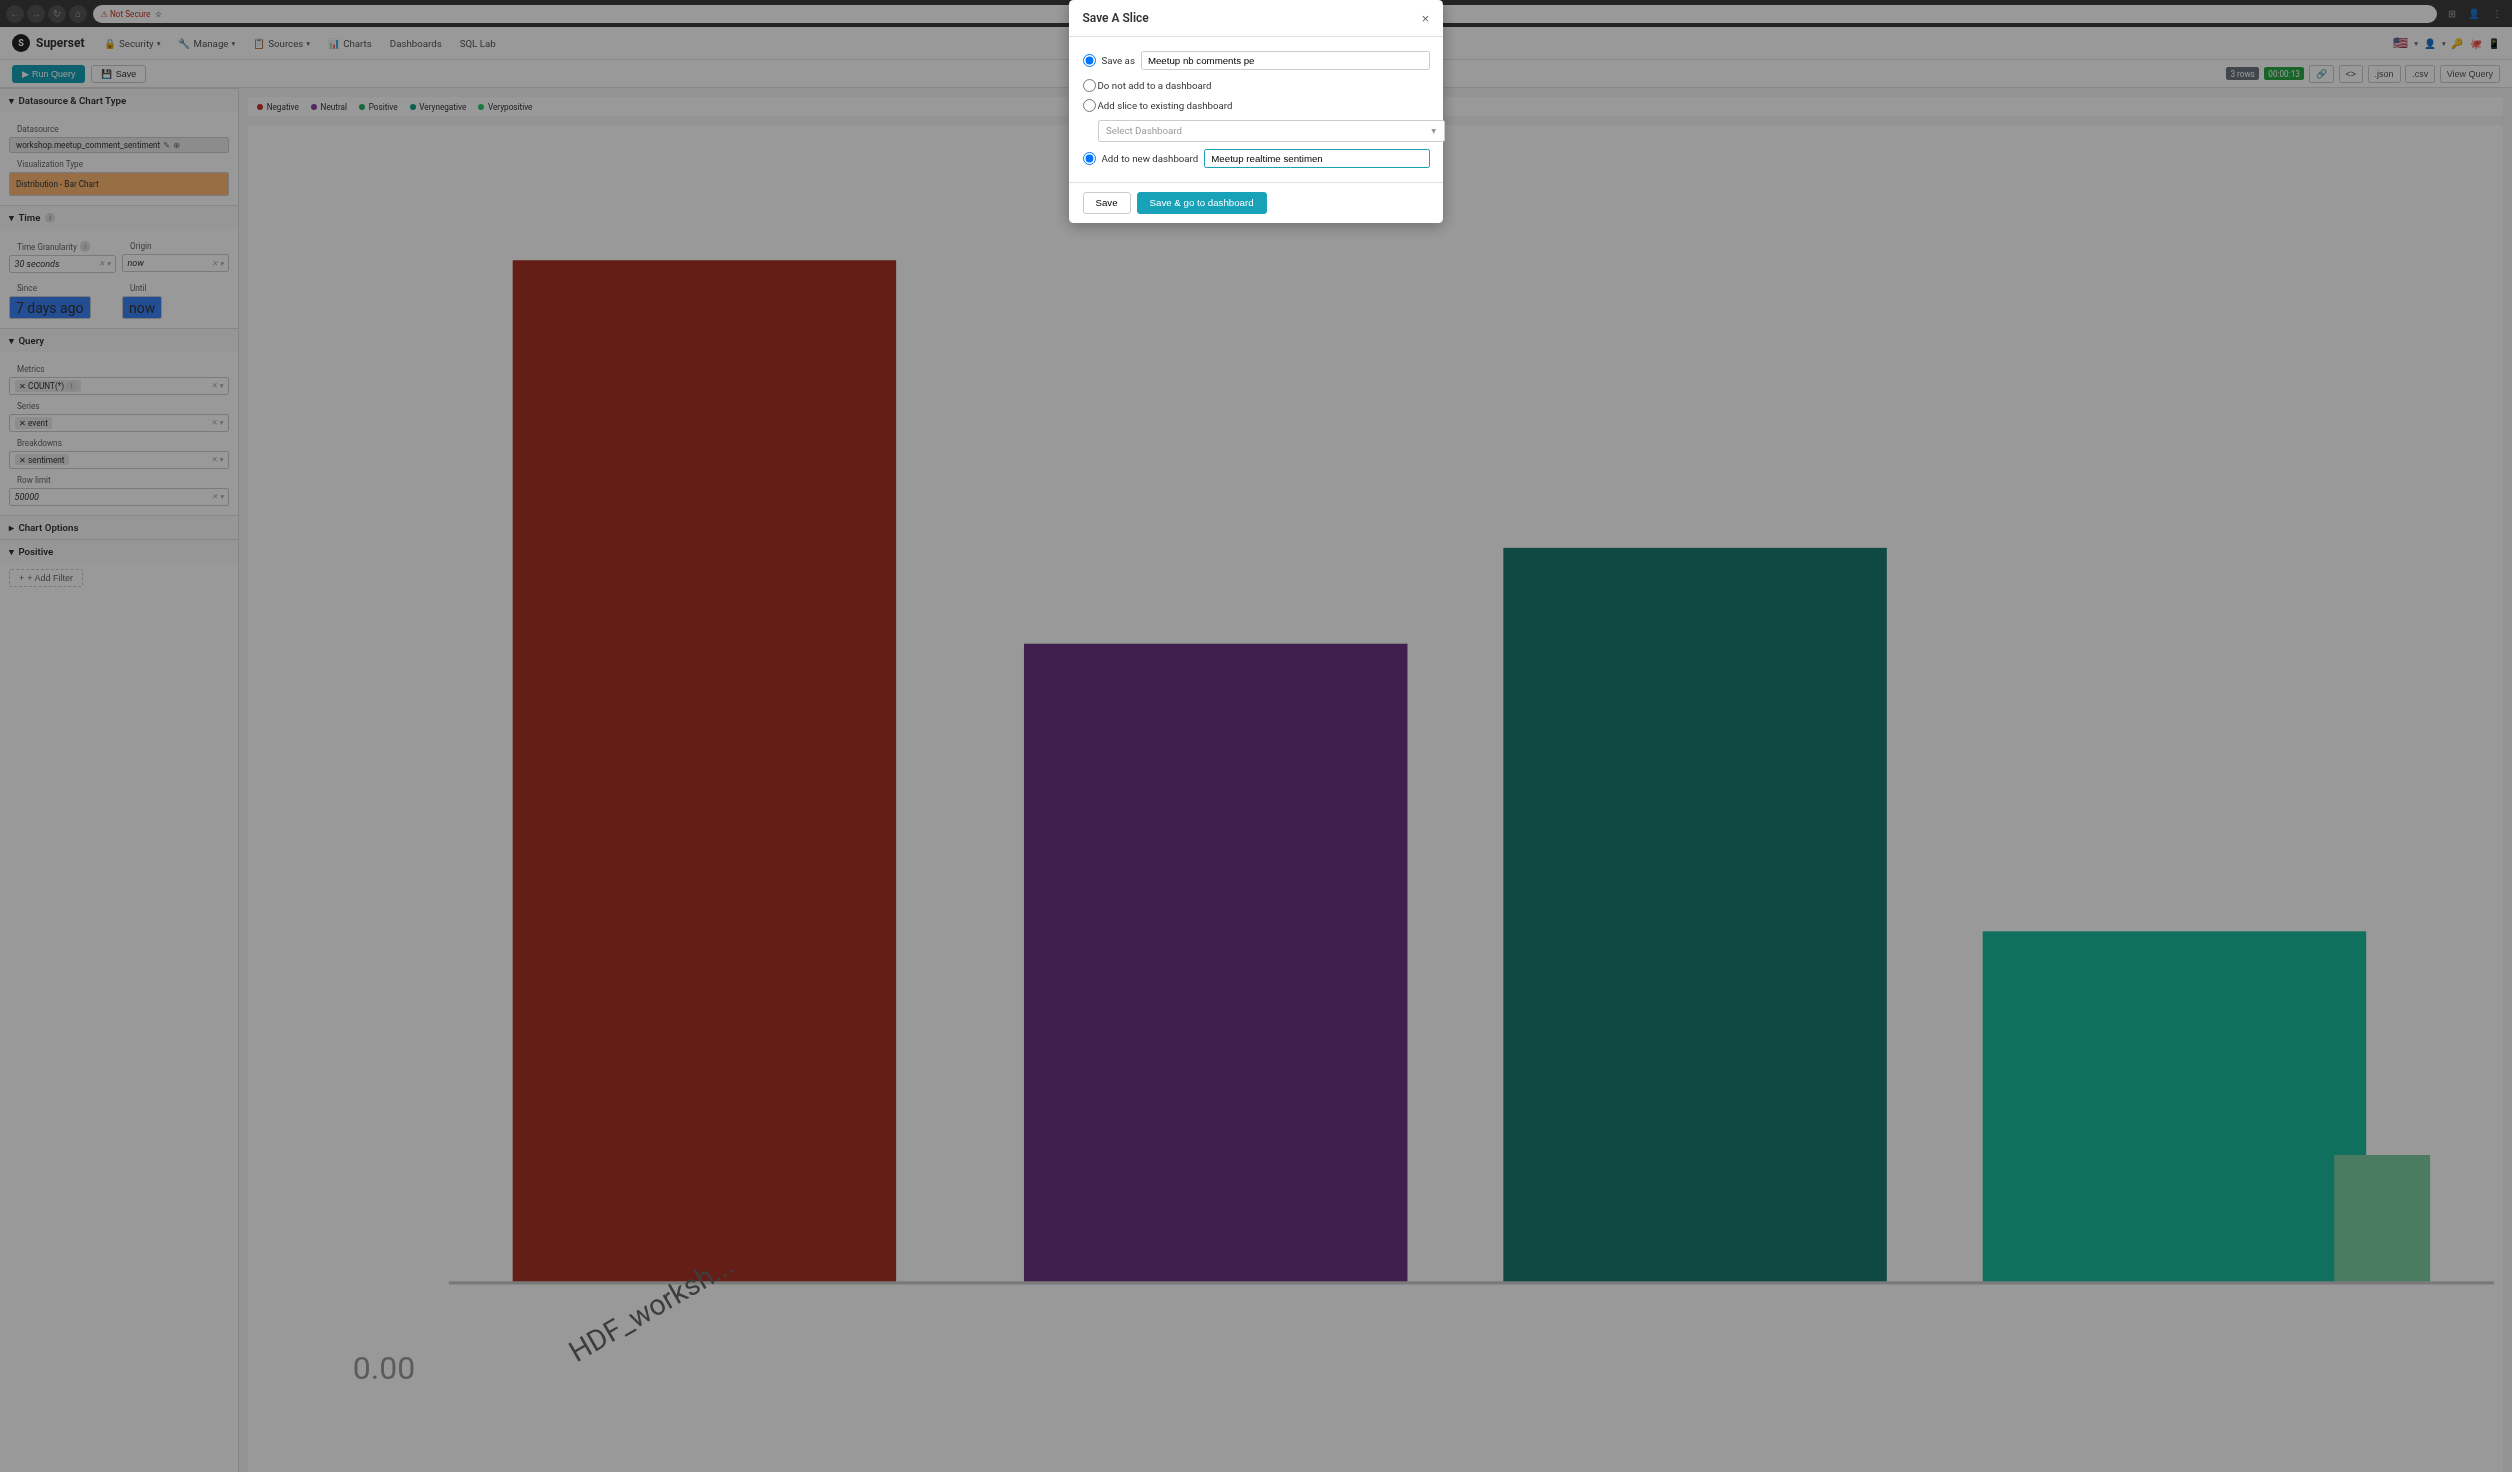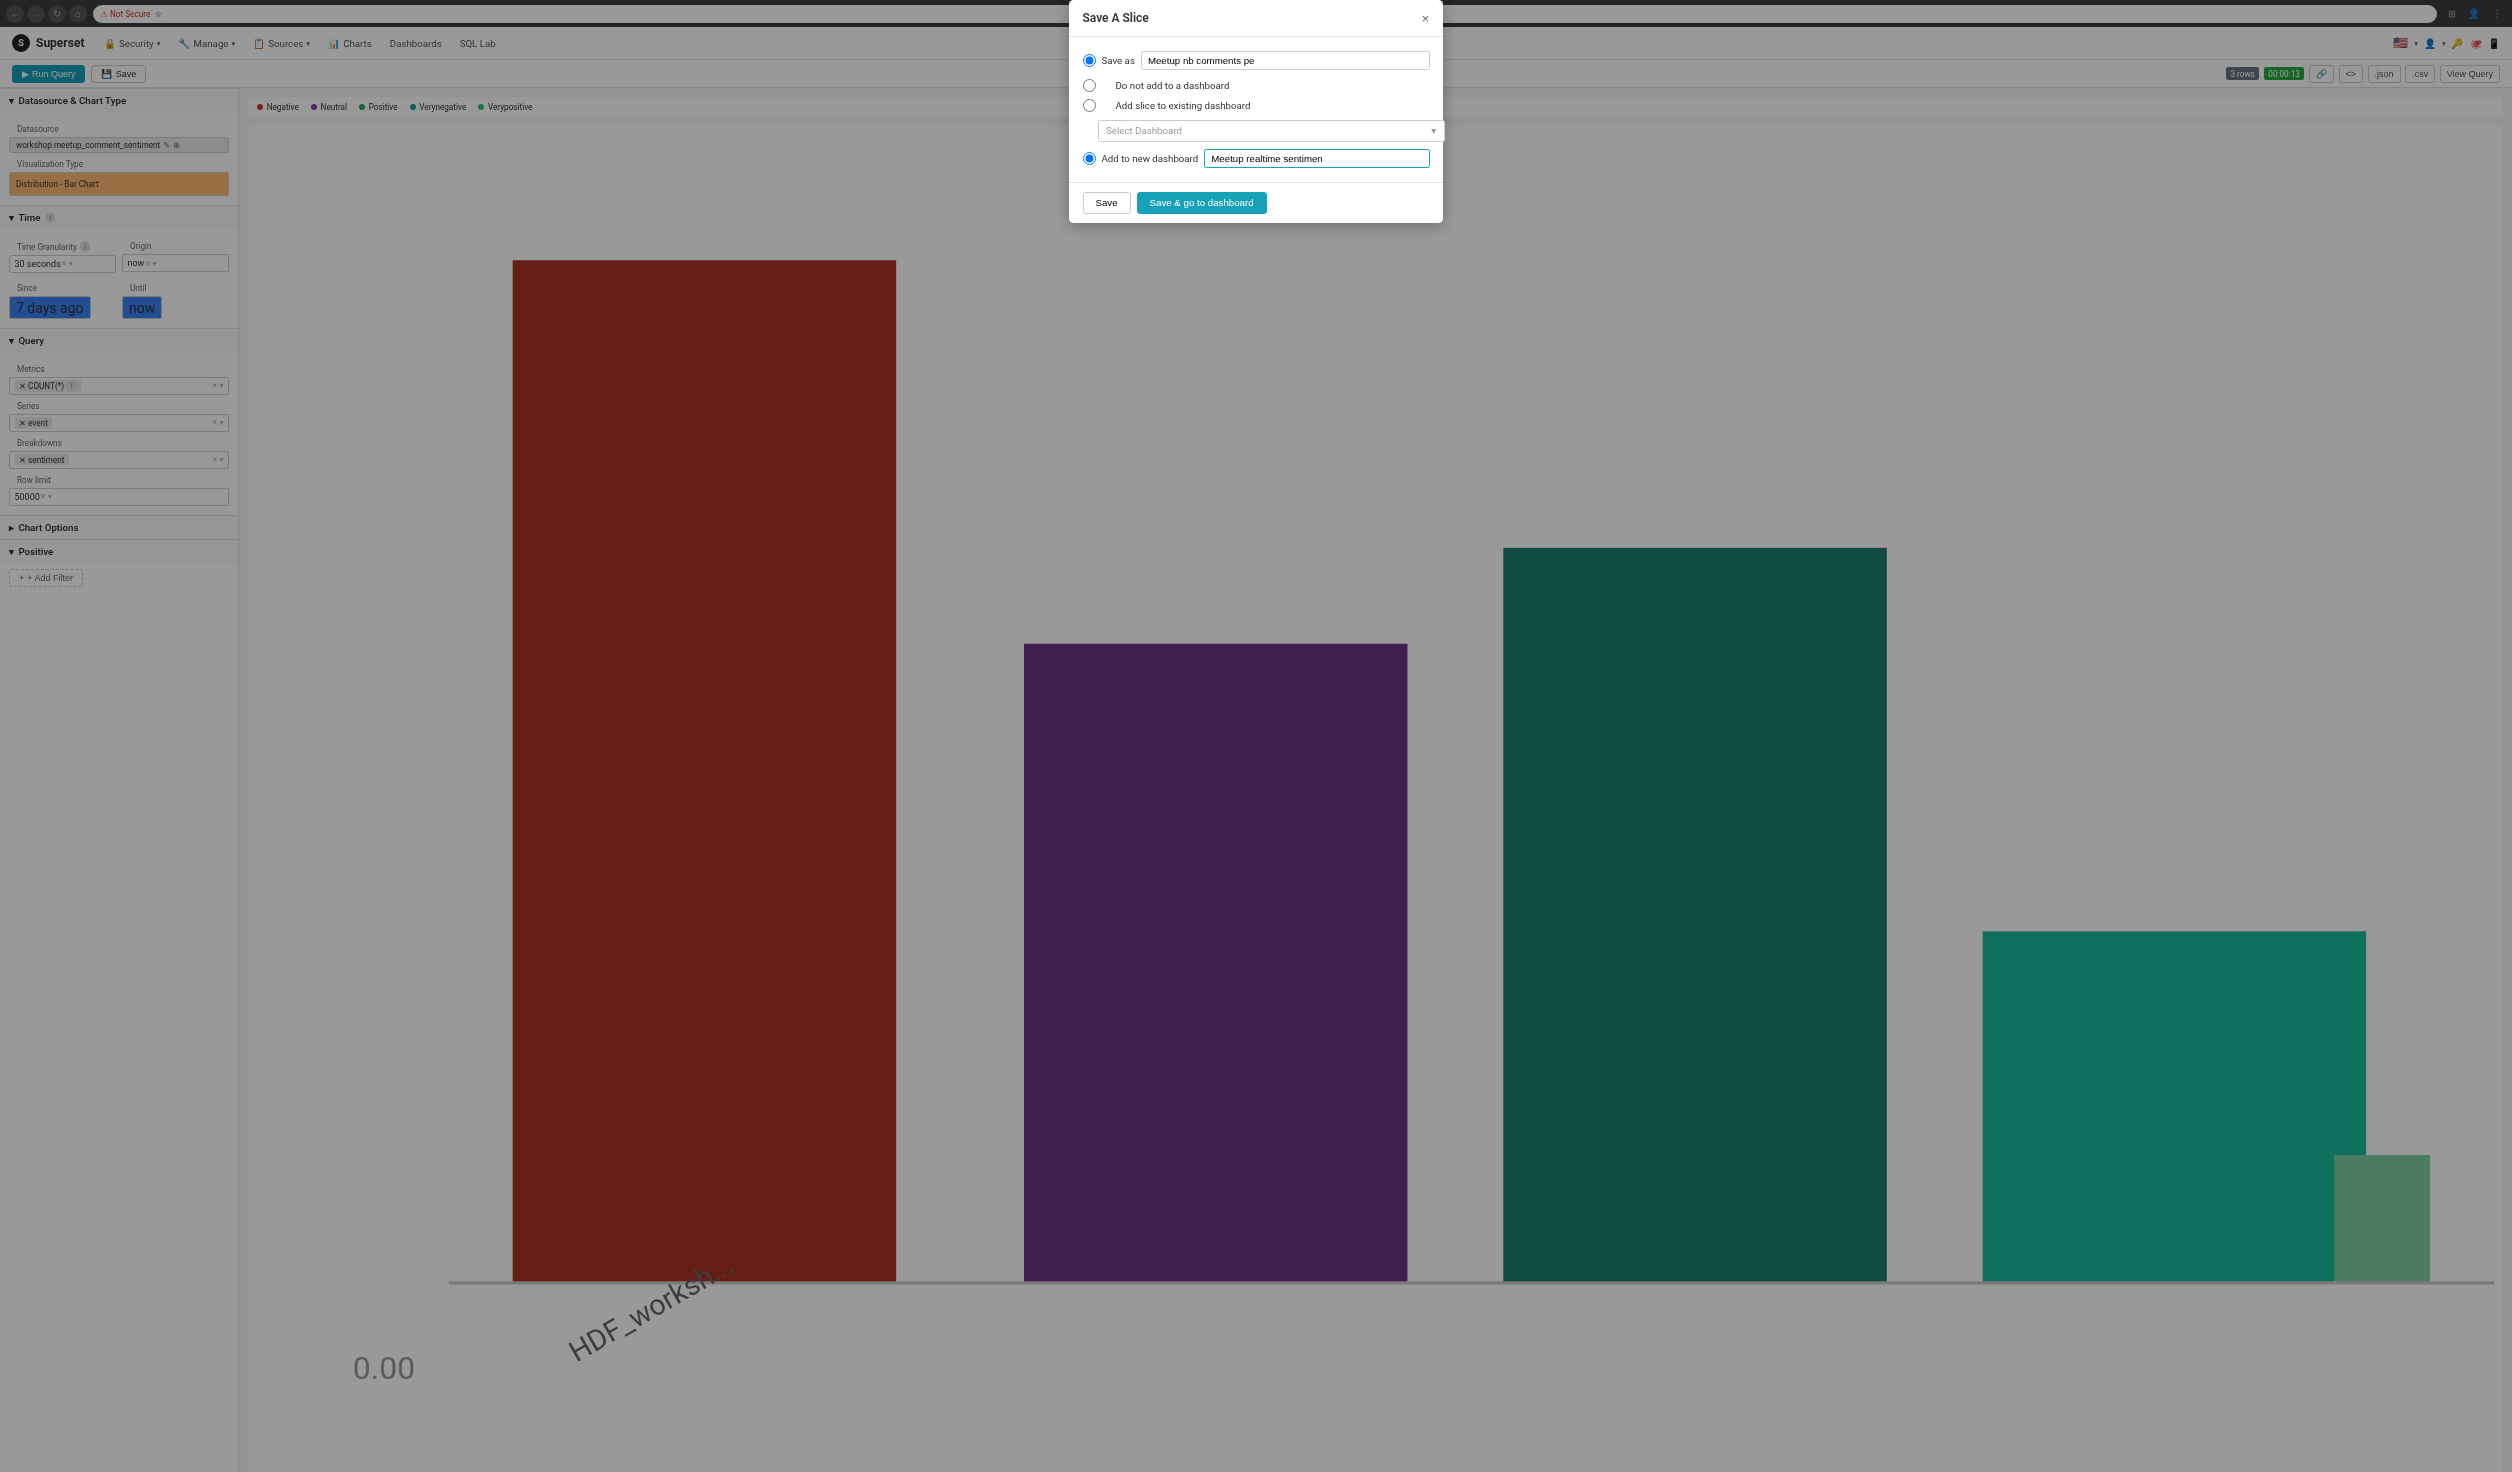--- a/index.html
+++ b/index.html
@@ -37,21 +37,21 @@
     
     .main-layout { display: flex; height: calc(100vh - 60px); }
 
     
     .left-panel { width: 239px; min-width: 239px; background: #fff; border-right: 0.7px solid #e0e0e0; overflow-y: auto; padding: 0; }
     .section-header { padding: 6px 9px; display: flex; align-items: center; gap: 4.5px; font-size: 9.7px; font-weight: 600; cursor: pointer; border-top: 0.7px solid #e0e0e0; background: #fafafa; }
     .section-content { padding: 6px 9px 9px; }
     .field-label { font-size: 8.2px; color: #666; margin-bottom: 3px; margin-top: 6px; display: flex; align-items: center; gap: 3px; padding-left: 8px; }
     .datasource-badge { background: #e9e9e9; border: 0.7px solid #ccc; border-radius: 2.2px; padding: 2.2px 6px; font-size: 8.2px; display: flex; align-items: center; gap: 3px; }
     .viz-badge { background: #fdba74; border: 0.7px solid #ccc; border-radius: 2.2px; padding: 6px 6px; font-size: 8.2px; }
-    .select-field { border: 0.7px solid #ccc; border-radius: 2.2px; padding: 3px 4.5px; font-size: 9px; width: 100%; display: flex; align-items: center; background: #fff; }
+    .select-field { border: 0.7px solid #ccc; border-radius: 2.2px; padding: 3px 4.5px; font-size: 9px; width: 100%; display: flex; align-items: center; justify-content: space-between; background: #fff; font-style: italic; }
     .tag-input { border: 0.7px solid #ccc; border-radius: 2.2px; padding: 2.2px 4.5px; font-size: 9px; width: 100%; display: flex; align-items: center; gap: 3px; flex-wrap: wrap; }
     .tag { background: #e9e9e9; border-radius: 2.2px; padding: 0.7px 4.5px; font-size: 8.2px; display: flex; align-items: center; gap: 2.2px; }
     .two-col { display: grid; grid-template-columns: 1fr 1fr; gap: 6px; }
     .date-badge { background: #3b82f6; border: 0.7px solid #ccc; border-radius: 2.2px; padding: 2.2px 6px; font-size: 14px; display: inline-block; }
     .add-filter-btn { border: 0.7px dashed #ccc; background: #fff; padding: 3px 9px; border-radius: 2.2px; cursor: pointer; font-size: 9px; color: #666; display: flex; align-items: center; gap: 3px; }
 
     
     .chart-area { flex: 1; background: #f5f5f5; padding: 9px; overflow: hidden; position: relative; }
     .chart-legend { display: flex; gap: 12px; margin-bottom: 9px; background: #fff; padding: 4.5px 9px; border-radius: 3px; flex-wrap: wrap; }
     .legend-item { display: flex; align-items: center; gap: 3.7px; font-size: 8.2px; }
@@ -60,21 +60,21 @@
     .chart-svg { width: 100%; height: 100%; }
 
     
     .modal-overlay { position: fixed; top: 0; left: 0; right: 0; bottom: 0; background: rgba(0,0,0,0.4); z-index: 1000; display: flex; align-items: flex-start; justify-content: center; }
     .modal { background: #fff; border-radius: 4.5px; width: 374px; max-width: 90vw; box-shadow: 0 3px 15px rgba(0,0,0,0.3); }
     .modal-header { padding: 10.5px 13.5px; border-bottom: 0.7px solid #e0e0e0; display: flex; align-items: center; justify-content: space-between; }
     .modal-title { font-size: 12px; font-weight: 600; }
     .modal-close { background: none; border: none; font-size: 13.5px; cursor: pointer; color: #666; }
     .modal-body { padding: 13.5px; }
     .modal-footer { padding: 9px 13.5px; border-top: 0.7px solid #e0e0e0; display: flex; align-items: center; gap: 6px; }
-    .radio-item { display: flex; align-items: center; gap: 20px; margin-bottom: 7.5px; font-size: 9.7px; }
+    .radio-item { display: flex; align-items: center; gap: 2px; margin-bottom: 7.5px; font-size: 9.7px; }
     .radio-item input[type="radio"] { cursor: pointer; }
     .select-dashboard { width: 100%; border: 0.7px solid #ccc; border-radius: 2.2px; padding: 4.5px 7.5px; font-size: 9.7px; color: #999; background: #fff; display: flex; align-items: center; justify-content: space-between; margin-left: 15px; margin-bottom: 7.5px; cursor: pointer; }
     .btn-save { background: #fff; border: 0.7px solid #ccc; padding: 4.5px 12px; border-radius: 3px; cursor: pointer; font-size: 9.7px; }
     .btn-save-go { background: #17a2b8; border: 0.7px solid #17a2b8; color: #fff; padding: 4.5px 12px; border-radius: 3px; cursor: pointer; font-size: 9.7px; }
     .save-as-row { display: flex; align-items: center; gap: 6px; margin-bottom: 9px; }
     .save-as-input { border: 0.7px solid #ccc; border-radius: 2.2px; padding: 3px 6px; font-size: 9.7px; flex: 1; }
     .new-dashboard-row { display: flex; align-items: center; gap: 6px; }
     .new-dashboard-input { border: 1.5px solid #17a2b8; border-radius: 2.2px; padding: 3px 6px; font-size: 9.7px; flex: 1; }
     .chevron { font-size: 7.5px; color: #666; }
     .info-icon { font-size: 7.5px; color: #999; background: #e0e0e0; border-radius: 50%; width: 10.5px; height: 10.5px; display: inline-flex; align-items: center; justify-content: center; }

